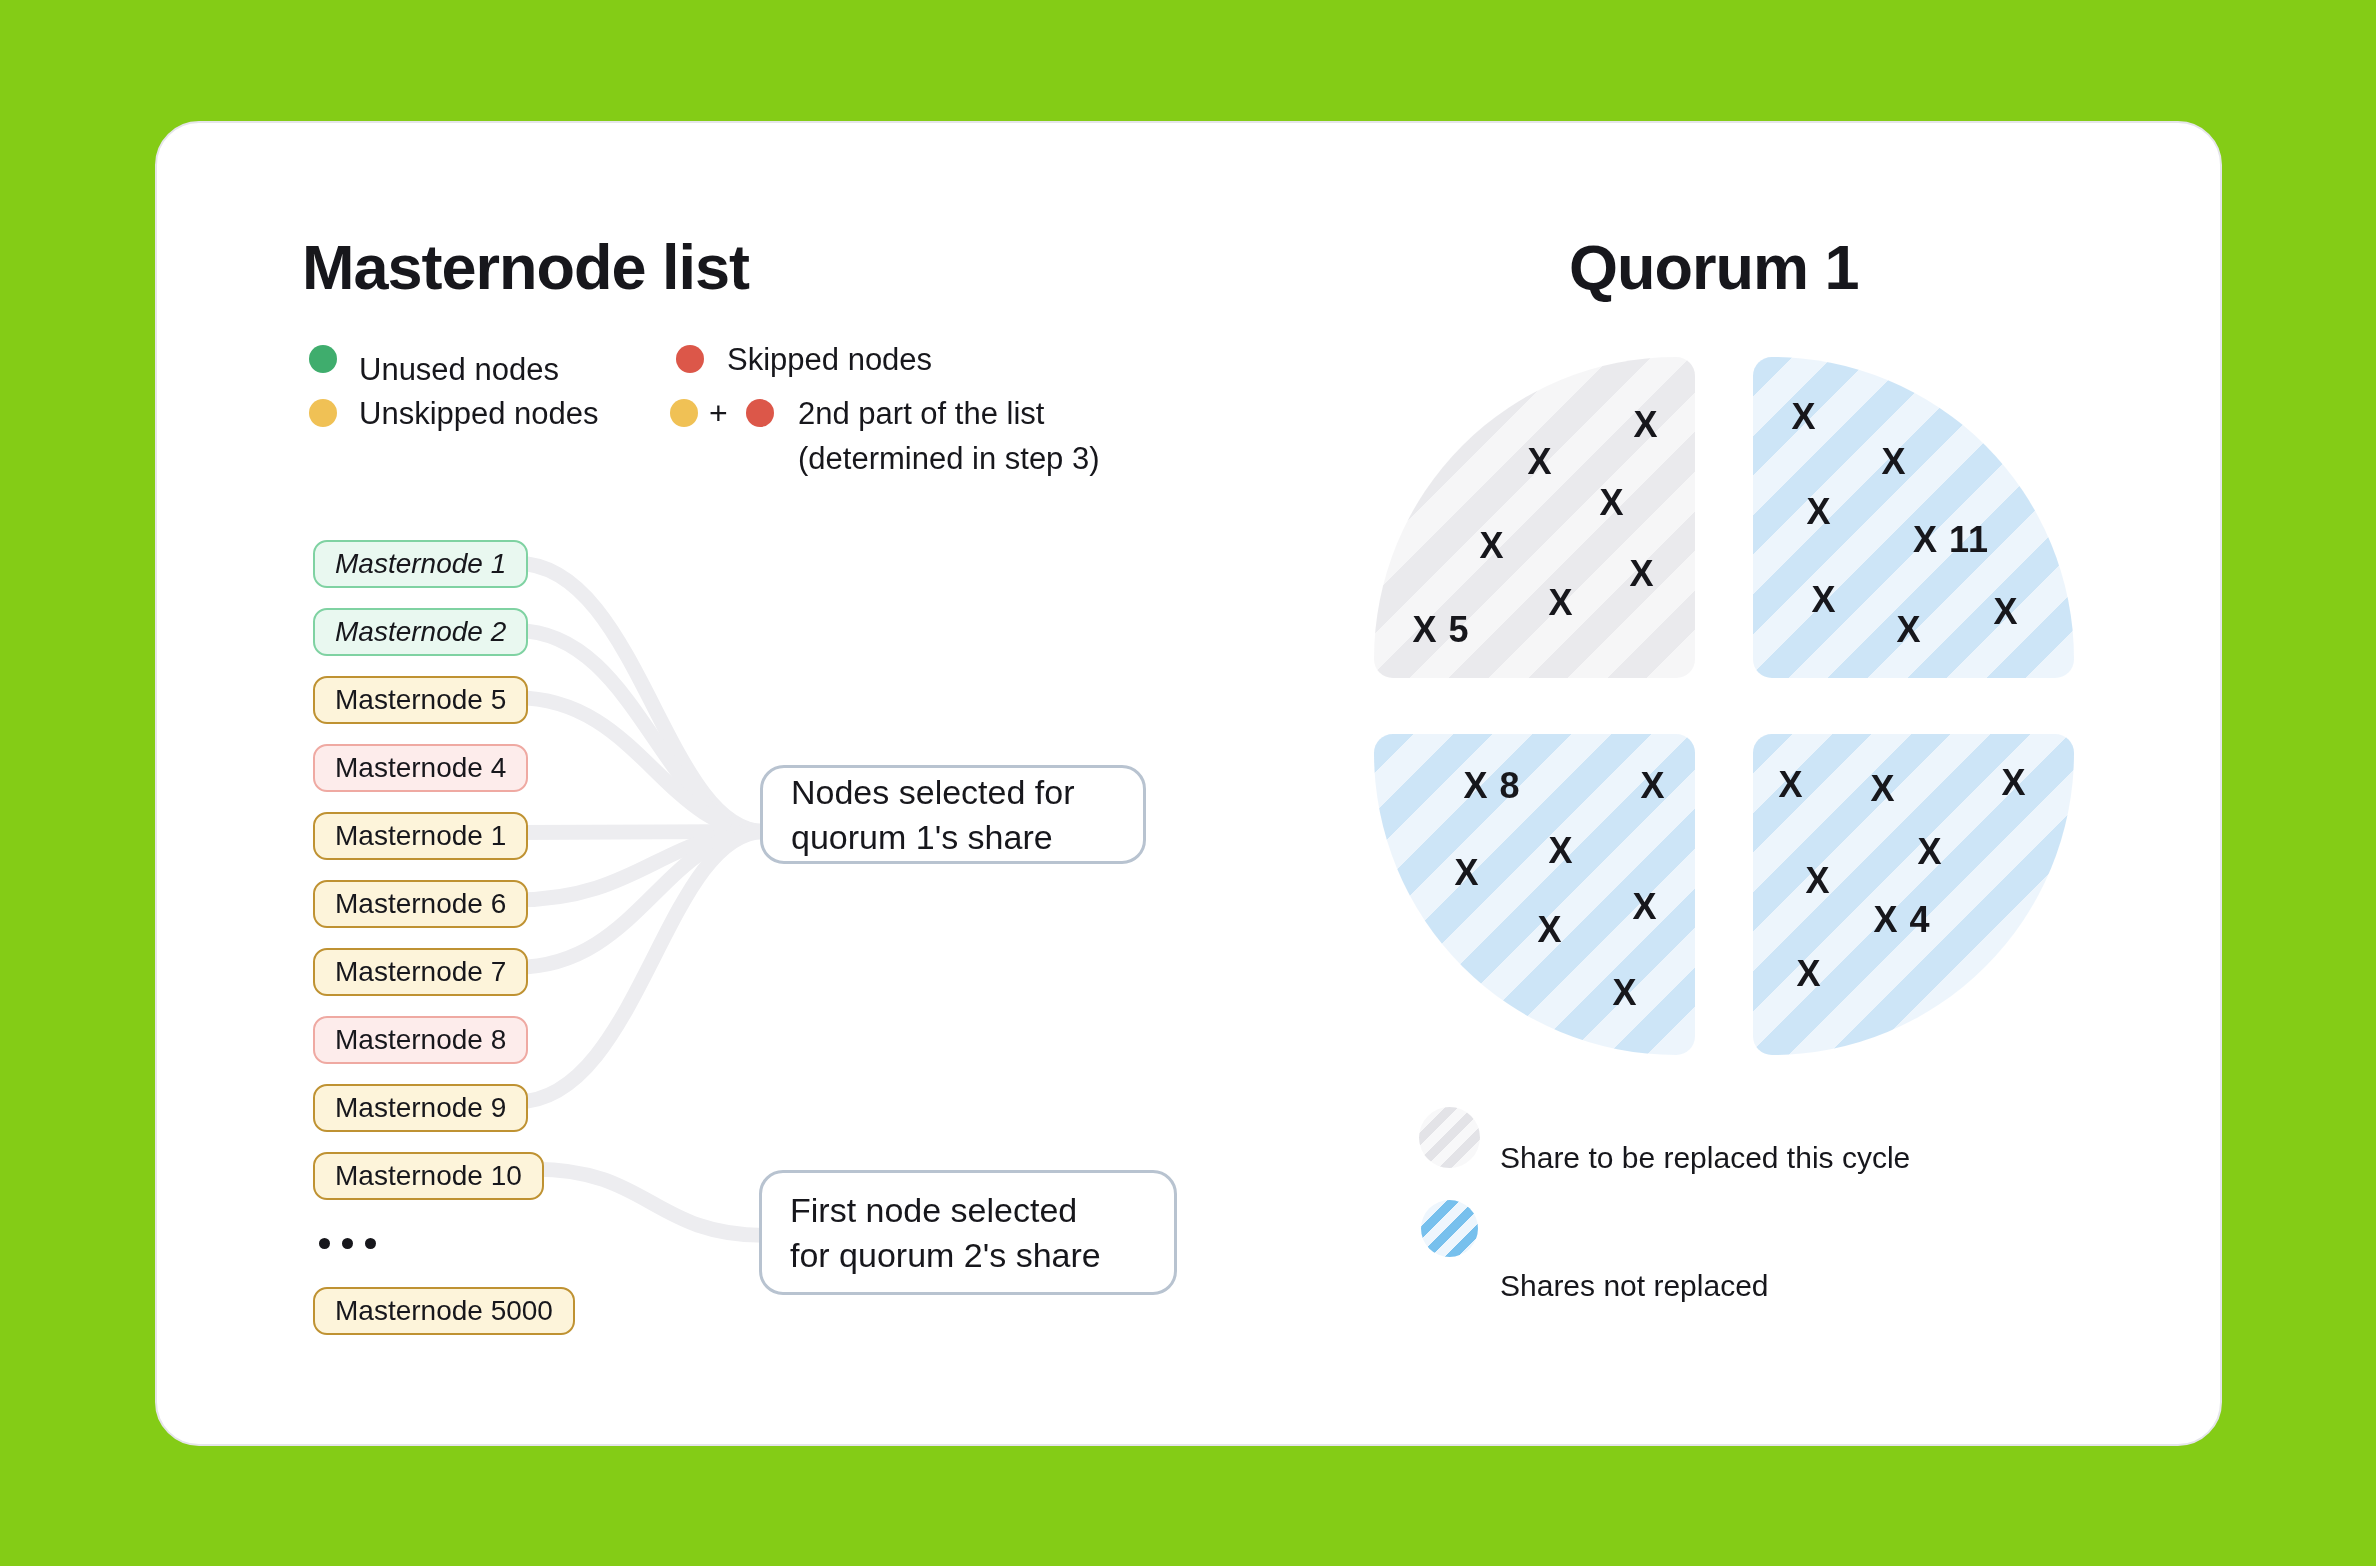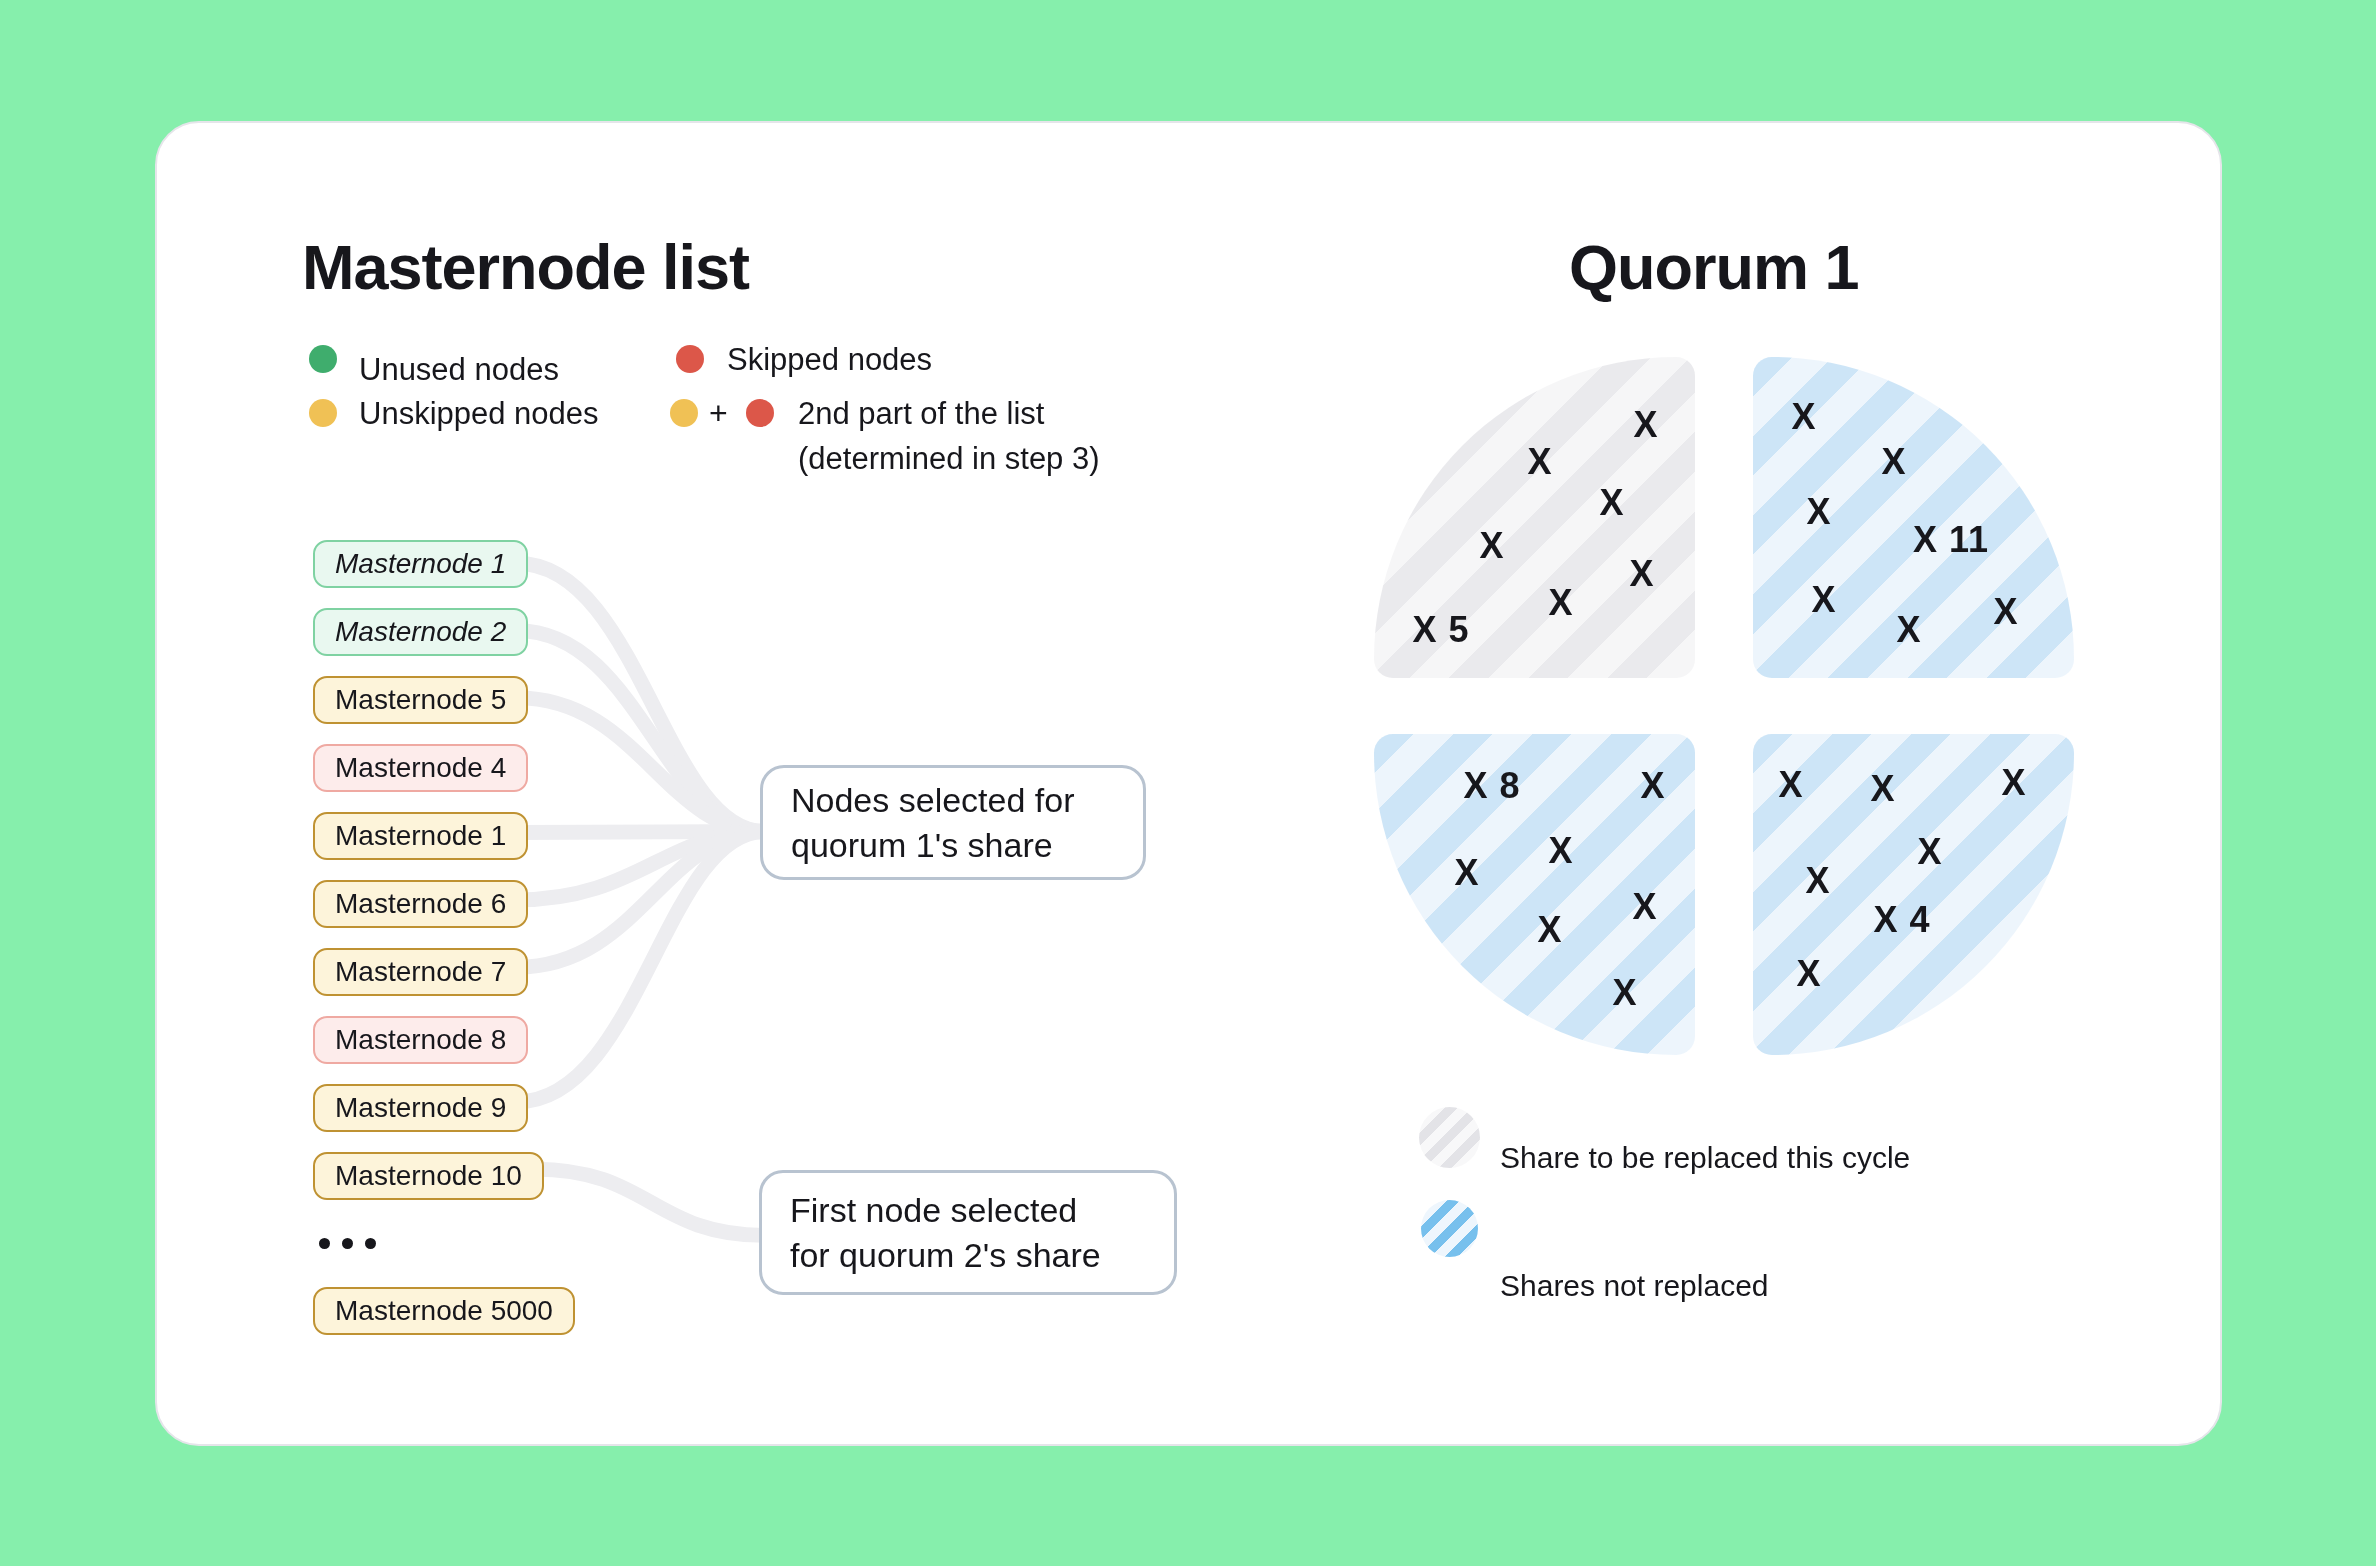--- a/index.html
+++ b/index.html
@@ -1,17 +1,17 @@
 <!DOCTYPE html>
 <html><head>
 <meta charset="utf-8">
 <style>
   html,body{margin:0;padding:0;}
   .page{
-    position:relative;width:2376px;height:1566px;background:#86efac;overflow:hidden;
+    position:relative;width:2376px;height:1566px;background:#84cc16;overflow:hidden;
     font-family:"Liberation Sans","DejaVu Sans",sans-serif;color:#17171c;
   }
   .card{
     position:absolute;left:155px;top:121px;width:2067px;height:1325px;
     background:#ffffff;border:2px solid #e5e5ea;border-radius:44px;box-sizing:border-box;
   }
   .h1{position:absolute;font-size:63px;font-weight:700;letter-spacing:-1px;line-height:1;}
   #title-left{left:302px;top:236px;}
   #title-right{left:1569px;top:236px;}
 
@@ -40,21 +40,21 @@
   #curves{position:absolute;left:0;top:0;pointer-events:none;}
   #curves path{fill:none;stroke:#ededf0;stroke-width:15px;stroke-linecap:round;}
 
   
   .callout{
     position:absolute;box-sizing:border-box;background:#fff;
     border:3px solid #b8c3d0;border-radius:24px;
     display:flex;flex-direction:column;justify-content:center;
     padding:0 28px;font-size:34px;line-height:45px;
   }
-  #callout-q1{left:760px;top:765px;width:386px;height:115px;}
+  #callout-q1{left:760px;top:765px;width:386px;height:99px;}
   #callout-q2{left:759px;top:1170px;width:418px;height:125px;}
 
   
   #quorum{position:absolute;left:1374px;top:357px;width:700px;height:698px;}
   .quad{position:absolute;width:321px;height:321px;overflow:hidden;}
   .quad.replaced{background:repeating-linear-gradient(135deg,#eaeaed 0 28px,#f6f6f7 28px 56px);}
   .quad.kept{background:repeating-linear-gradient(135deg,#cde5f7 0 28px,#edf5fc 28px 56px);}
   .q-tl{left:0;top:0;border-radius:100% 20px 20px 20px;}
   .q-tr{left:379px;top:0;border-radius:20px 100% 20px 20px;}
   .q-bl{left:0;top:377px;border-radius:20px 20px 20px 100%;}

